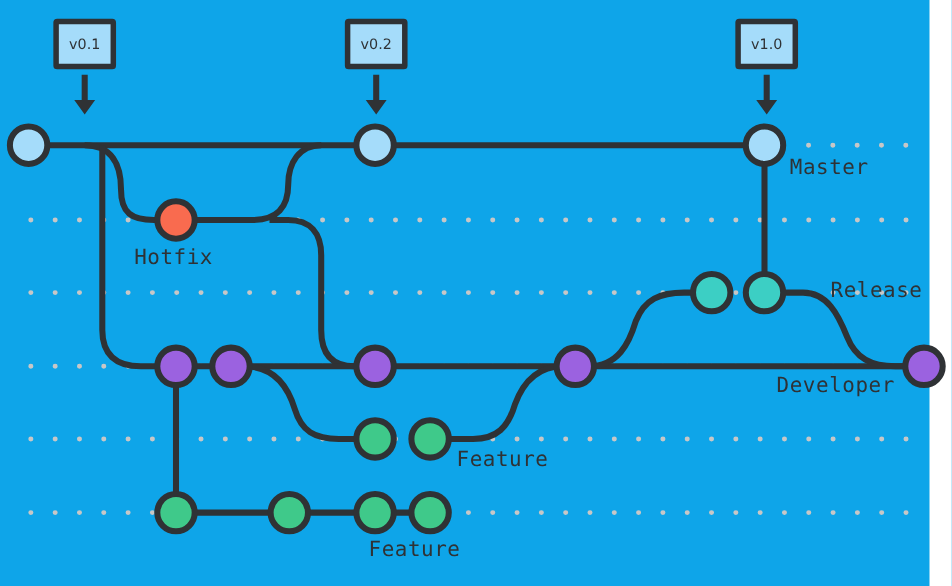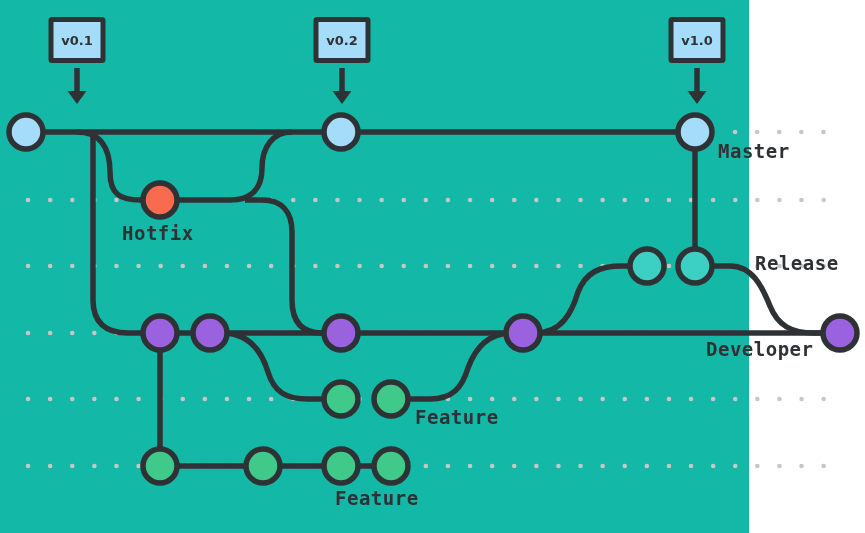--- a/index.html
+++ b/index.html
@@ -9,24 +9,23 @@
   }
   body {
     width: 865px;
     height: 533px;
     font-family: "DejaVu Sans Mono", "Liberation Mono", monospace;
     overflow: hidden;
     position: relative;
   }
   #stage {
     position: relative;
-    width: 749px;
+    width: 845px;
     height: 533px;
-    background: #14b8a6;
-    font-weight: bold;
+    background: #0ea5e9;
   }
   svg#graph {
     position: absolute;
     left: 0;
     top: 0;
     width: 865px;
     height: 533px;
     display: block;
   }
   .lane-dots {

